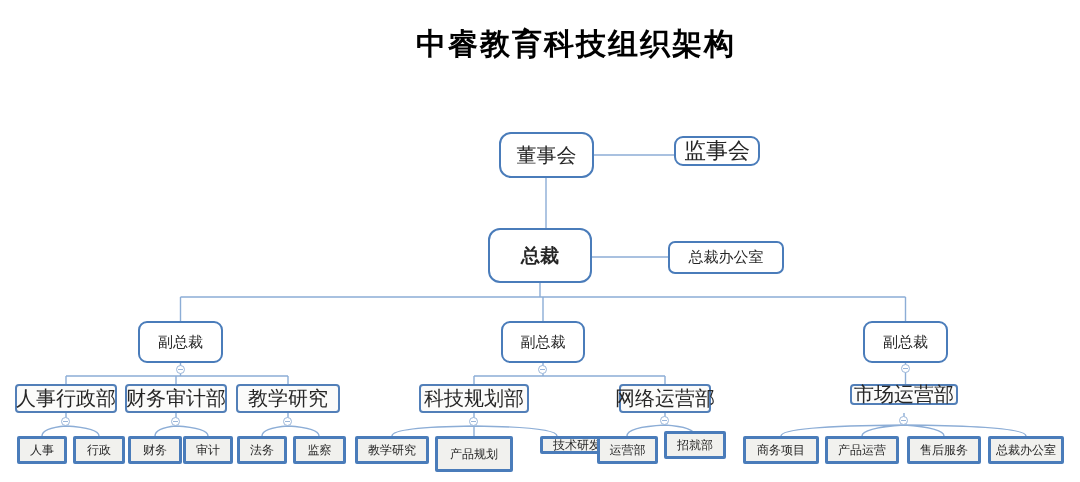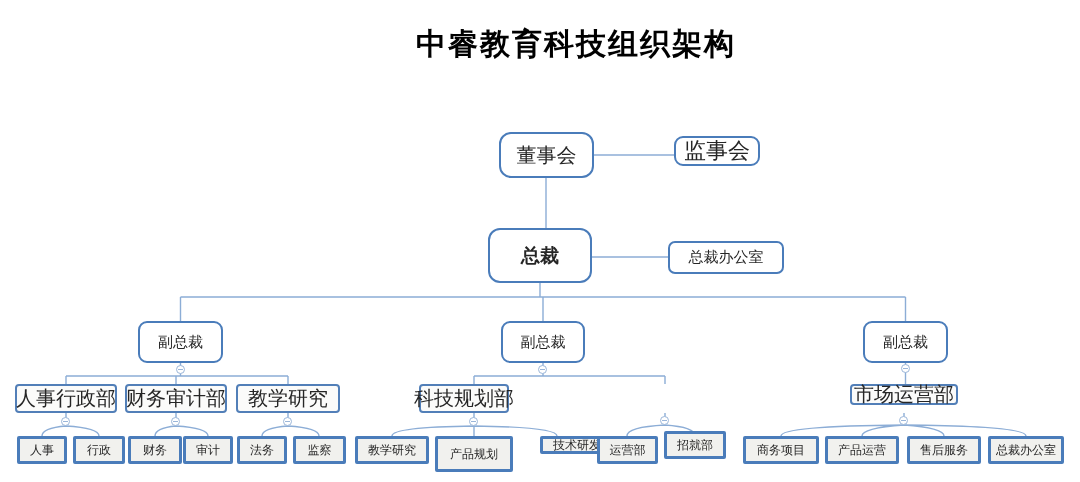--- a/index.html
+++ b/index.html
@@ -82,22 +82,25 @@
 
   <div class="node dept" style="left:15px;top:384px;width:102px;height:29px">
     <span>人事行政部</span>
   </div>
   <div class="node dept" style="left:125px;top:384px;width:102px;height:29px">
     <span>财务审计部</span>
   </div>
   <div class="node dept" style="left:236px;top:384px;width:104px;height:29px">
     <span>教学研究</span>
   </div>
-  <div class="node dept" style="left:419px;top:384px;width:90px;height:29px">
+  <div class="node dept" style="left:419px;top:384px;width:110px;height:29px">
     <span>科技规划部</span>
+  </div>
+  <div class="node dept" style="left:619px;top:384px;width:92px;height:29px">
+    <span>网络运营部</span>
   </div>
   <div class="node dept" style="left:850px;top:384px;width:108px;height:21px">
     <span>市场运营部</span>
   </div>
 
   <div class="node leaf" style="left:17px;top:436px;width:50px;height:28px">
     <span>人事</span>
   </div>
   <div class="node leaf" style="left:73px;top:436px;width:52px;height:28px">
     <span>行政</span>

